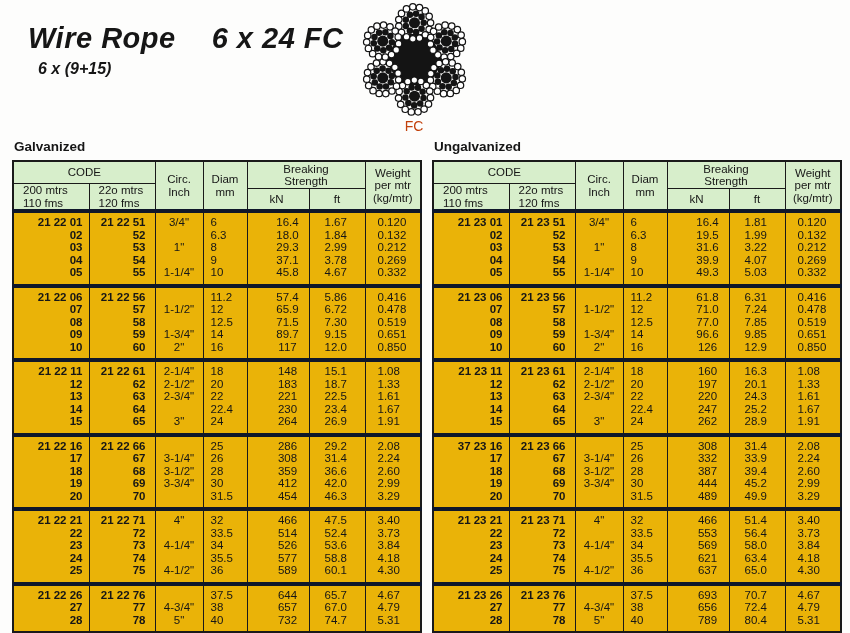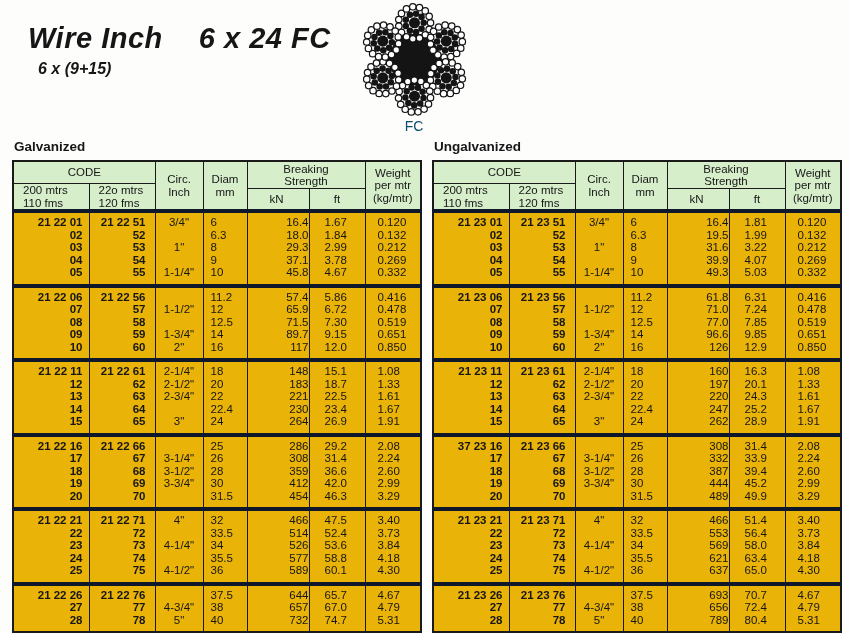--- a/index.html
+++ b/index.html
@@ -6,21 +6,21 @@
   body{width:850px;height:633px;background:#fdfdfc;font-family:"Liberation Sans",sans-serif;color:#161616;}
   .page{position:relative;width:850px;height:633px;overflow:hidden;background:#fdfdfc;}
 
   .masthead{position:absolute;left:28px;top:22px;}
   .title{font-size:29px;font-weight:bold;font-style:italic;letter-spacing:.5px;white-space:nowrap;}
   .title.spec{margin-left:36px;}
   .subtitle{font-size:16px;font-weight:bold;font-style:italic;margin:5px 0 0 10px;}
 
   .rope-figure{position:absolute;left:352px;top:2px;width:124px;margin:0;text-align:center;}
   .rope-figure svg{display:block;margin:0 auto;}
-  .rope-label{font-size:14px;margin-top:1px;color:#0c4a6e;}
+  .rope-label{font-size:14px;margin-top:1px;color:#c2410c;}
 
   .table-wrap{position:absolute;top:139px;width:410px;}
   .table-wrap.left{left:12px;}
   .table-wrap.right{left:432px;}
   .section-label{font-size:13.5px;font-weight:bold;margin:0 0 6px 2px;}
 
   table.spec-table{border-collapse:collapse;table-layout:fixed;width:408px;border:2px solid #1a1a1a;background:#eab308;}
   .spec-table th,.spec-table td{padding:0;font-size:11.5px;line-height:12.5px;overflow:hidden;}
   .spec-table thead th{background:#d7eecb;border:1px solid #1a1a1a;font-weight:normal;white-space:pre-line;text-align:center;vertical-align:middle;}
   .spec-table thead tr.r1 th{height:21px;}
@@ -30,32 +30,32 @@
   .spec-table thead th.kn-h{text-align:left;padding-left:22px;}
   .spec-table tbody{border-top:4px solid #0f172a;}
   .spec-table tbody td{border-left:1px solid #1a1a1a;vertical-align:top;}
   .spec-table tbody td:first-child{border-left:none;}
   .spec-table tbody tr:first-child td{padding-top:3px;}
   .spec-table tbody tr:last-child td{padding-bottom:5px;}
   .spec-table td.c1{text-align:right;padding-right:6px;font-weight:bold;}
   .spec-table td.c2{text-align:right;padding-right:9px;font-weight:bold;}
   .spec-table td.c3{text-align:center;}
   .spec-table td.c4{text-align:left;padding-left:7px;}
-  .spec-table td.c5{text-align:right;padding-left:19px;}
+  .spec-table td.c5{text-align:center;padding-left:19px;}
   .spec-table td.c6{text-align:left;padding-left:15px;}
   .spec-table td.c7{text-align:left;padding-left:12px;}
 </style>
 </head>
 <body>
 
 <div class="page">
 
   <header class="masthead">
     <div>
-      <span class="title">Wire Inch</span><span class="title spec">6 x 24 FC</span>
+      <span class="title">Wire Rope</span><span class="title spec">6 x 24 FC</span>
     </div>
     <div class="subtitle">6 x (9+15)</div>
   </header>
 
   <figure class="rope-figure">
     <svg id="rope-svg" width="115" height="115" viewBox="-58 -58 116 116">
         <polygon points="25.0,0.0 12.5,21.7 -12.5,21.7 -25.0,0.0 -12.5,-21.7 12.5,-21.7" fill="#141414" stroke="#141414" stroke-width="8" stroke-linejoin="round"></polygon>
         <circle cx="0.00" cy="-37.00" r="5.6" fill="#141414"></circle>
         <circle cx="9.30" cy="-37.00" r="3.3" fill="#141414"></circle>
         <circle cx="7.12" cy="-31.02" r="3.3" fill="#141414"></circle>

